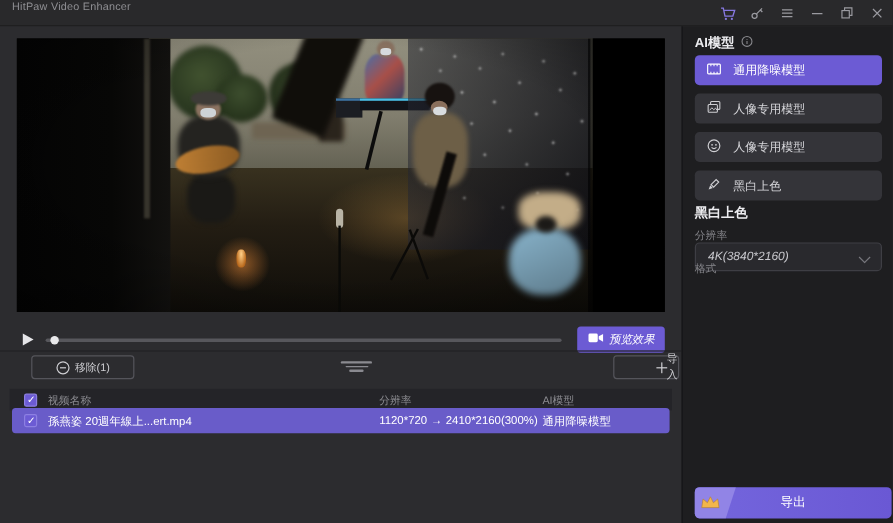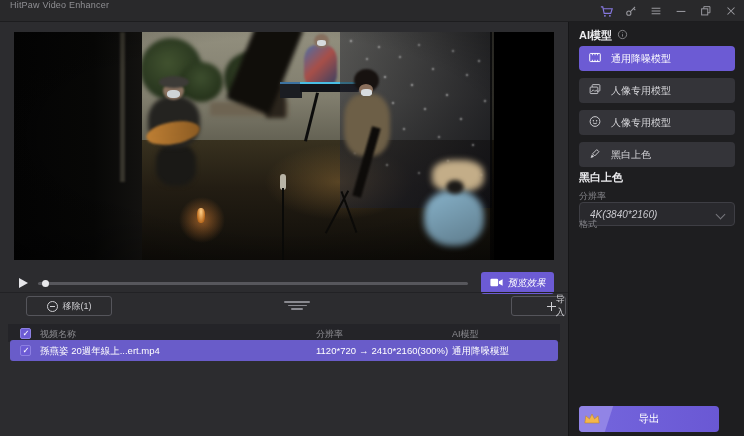--- a/index.html
+++ b/index.html
@@ -117,21 +117,21 @@
   .sb-title{position:absolute;left:10px;top:6px;font-size:11px;font-weight:bold;color:#ececef;display:flex;align-items:center;gap:5px;}
   .model-btn{position:absolute;left:10px;width:156px;height:25px;border-radius:4px;background:#343439;display:flex;align-items:center;gap:9px;padding:0 9px;color:#d6d6da;font-size:10px;cursor:pointer;}
   .model-btn.selected{background:#6c5bd4;color:#fff;}
   .mb1{top:24px;}.mb2{top:56px;}.mb3{top:88px;}.mb4{top:120px;}
   .sb-h2{position:absolute;left:10px;top:148px;font-size:11px;font-weight:bold;color:#ececef;}
   .sb-label{position:absolute;left:10px;font-size:9px;color:#85858a;}
   .lb1{top:168px;}.lb2{top:196px;}
   .dropdown{position:absolute;left:10px;width:156px;height:24px;border:1px solid #3e3e44;border-radius:4px;background:#29292d;color:#c9c9ce;font-size:10px;display:flex;align-items:center;padding:0 10px;cursor:pointer;}
   .dd1{top:180px;font-style:italic;}.dd2{top:226px;}
   .chev{position:absolute;right:10px;top:8px;width:7px;height:7px;border-right:1.5px solid #77777d;border-bottom:1.5px solid #77777d;transform:rotate(45deg);}
-  .export-btn{position:absolute;left:10px;top:384px;width:140px;height:26px;border-radius:4px;background:linear-gradient(90deg,#7466dd,#6a58d4);overflow:hidden;display:flex;align-items:center;justify-content:center;color:#fff;font-size:10.5px;cursor:pointer;}
+  .export-btn{position:absolute;left:10px;top:384px;width:164px;height:26px;border-radius:4px;background:linear-gradient(90deg,#7466dd,#6a58d4);overflow:hidden;display:flex;align-items:center;justify-content:center;color:#fff;font-size:10.5px;cursor:pointer;}
   .crown-badge{position:absolute;left:-8px;top:0;width:38px;height:26px;background:#9184e6;transform:skewX(-18deg);}
   .crown-wrap{position:absolute;left:4px;top:6px;}
 </style>
 </head>
 <body>
 
 <div class="app">
 
   <div class="titlebar">
     <div class="title">HitPaw Video Enhancer</div>

